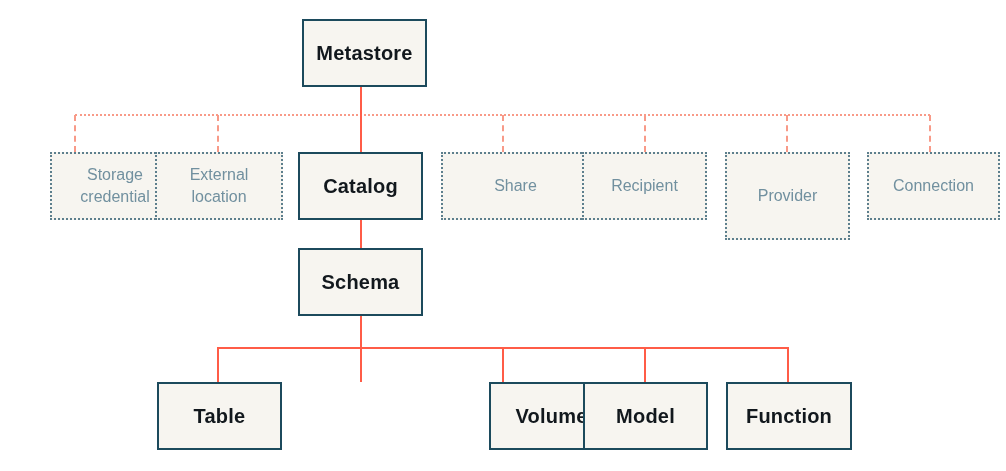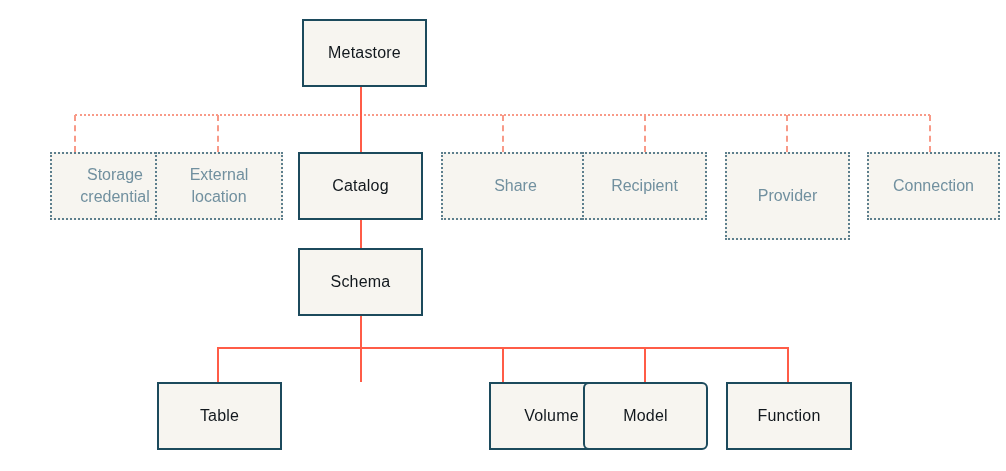--- a/index.html
+++ b/index.html
@@ -16,22 +16,22 @@
     box-sizing:border-box;
     background:var(--box-fill,#f7f5f0);
     display:flex;
     align-items:center;
     justify-content:center;
     text-align:center;
   }
   .node.solid{
     border:2px solid var(--solid-border,#1c4a5c);
     color:var(--solid-text,#12181d);
-    font-size:16px;
-    font-weight:400;
+    font-size:20px;
+    font-weight:700;
     letter-spacing:.2px;
   }
   .node.dashed{
     border:2px dotted var(--dashed-border,#5d7f8d);
     color:var(--dashed-text,#71909f);
     font-size:16px;
     line-height:1.35;
     padding:4px 8px;
   }
   .line{position:absolute;}
@@ -92,20 +92,20 @@
   <div class="node solid" style="left:298px;top:248px;width:125px;height:68px;">
     <span>Schema</span>
   </div>
 
   <div class="node solid" style="left:157px;top:382px;width:125px;height:68px;">
     <span>Table</span>
   </div>
   <div class="node solid" style="left:441px;top:382px;width:125px;height:68px;margin-left:48px;">
     <span>Volume</span>
   </div>
-  <div class="node solid" style="left:583px;top:382px;width:125px;height:68px;border-radius:6px;">
+  <div class="node solid" style="left:583px;top:382px;width:125px;height:68px;">
     <span>Model</span>
   </div>
   <div class="node solid" style="left:726px;top:382px;width:126px;height:68px;">
     <span>Function</span>
   </div>
 
 </div>
 
 </body></html>

